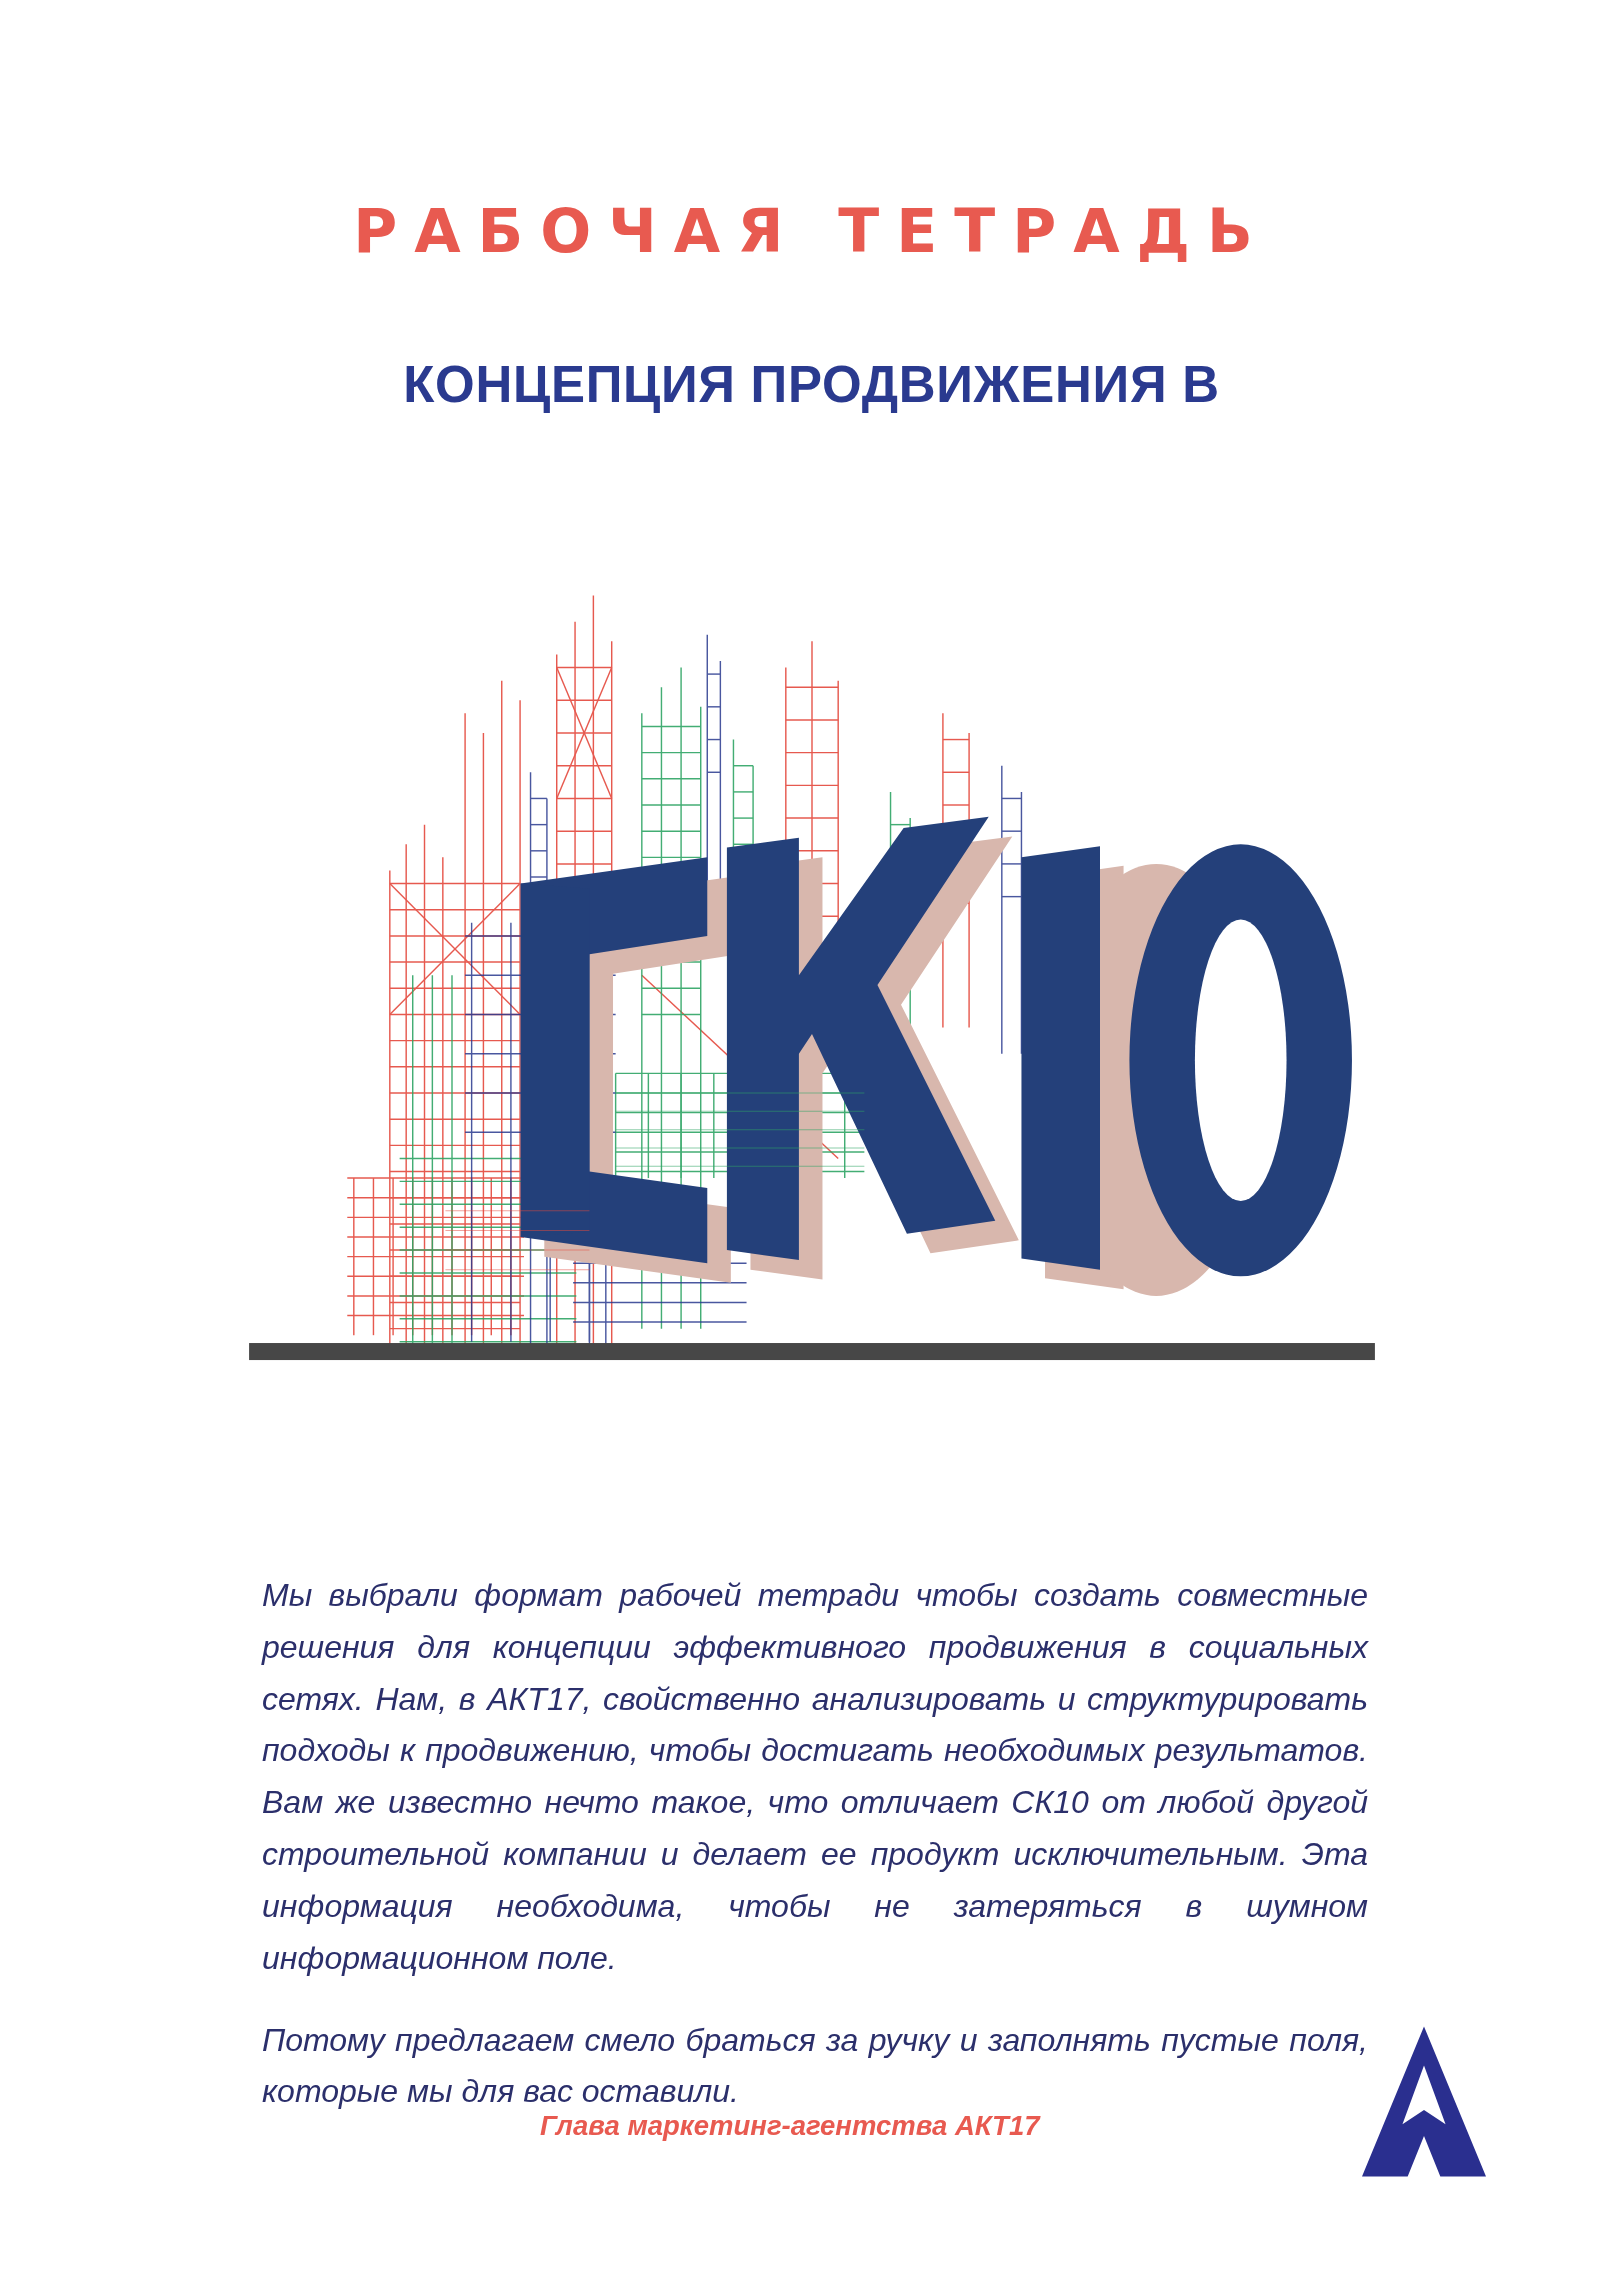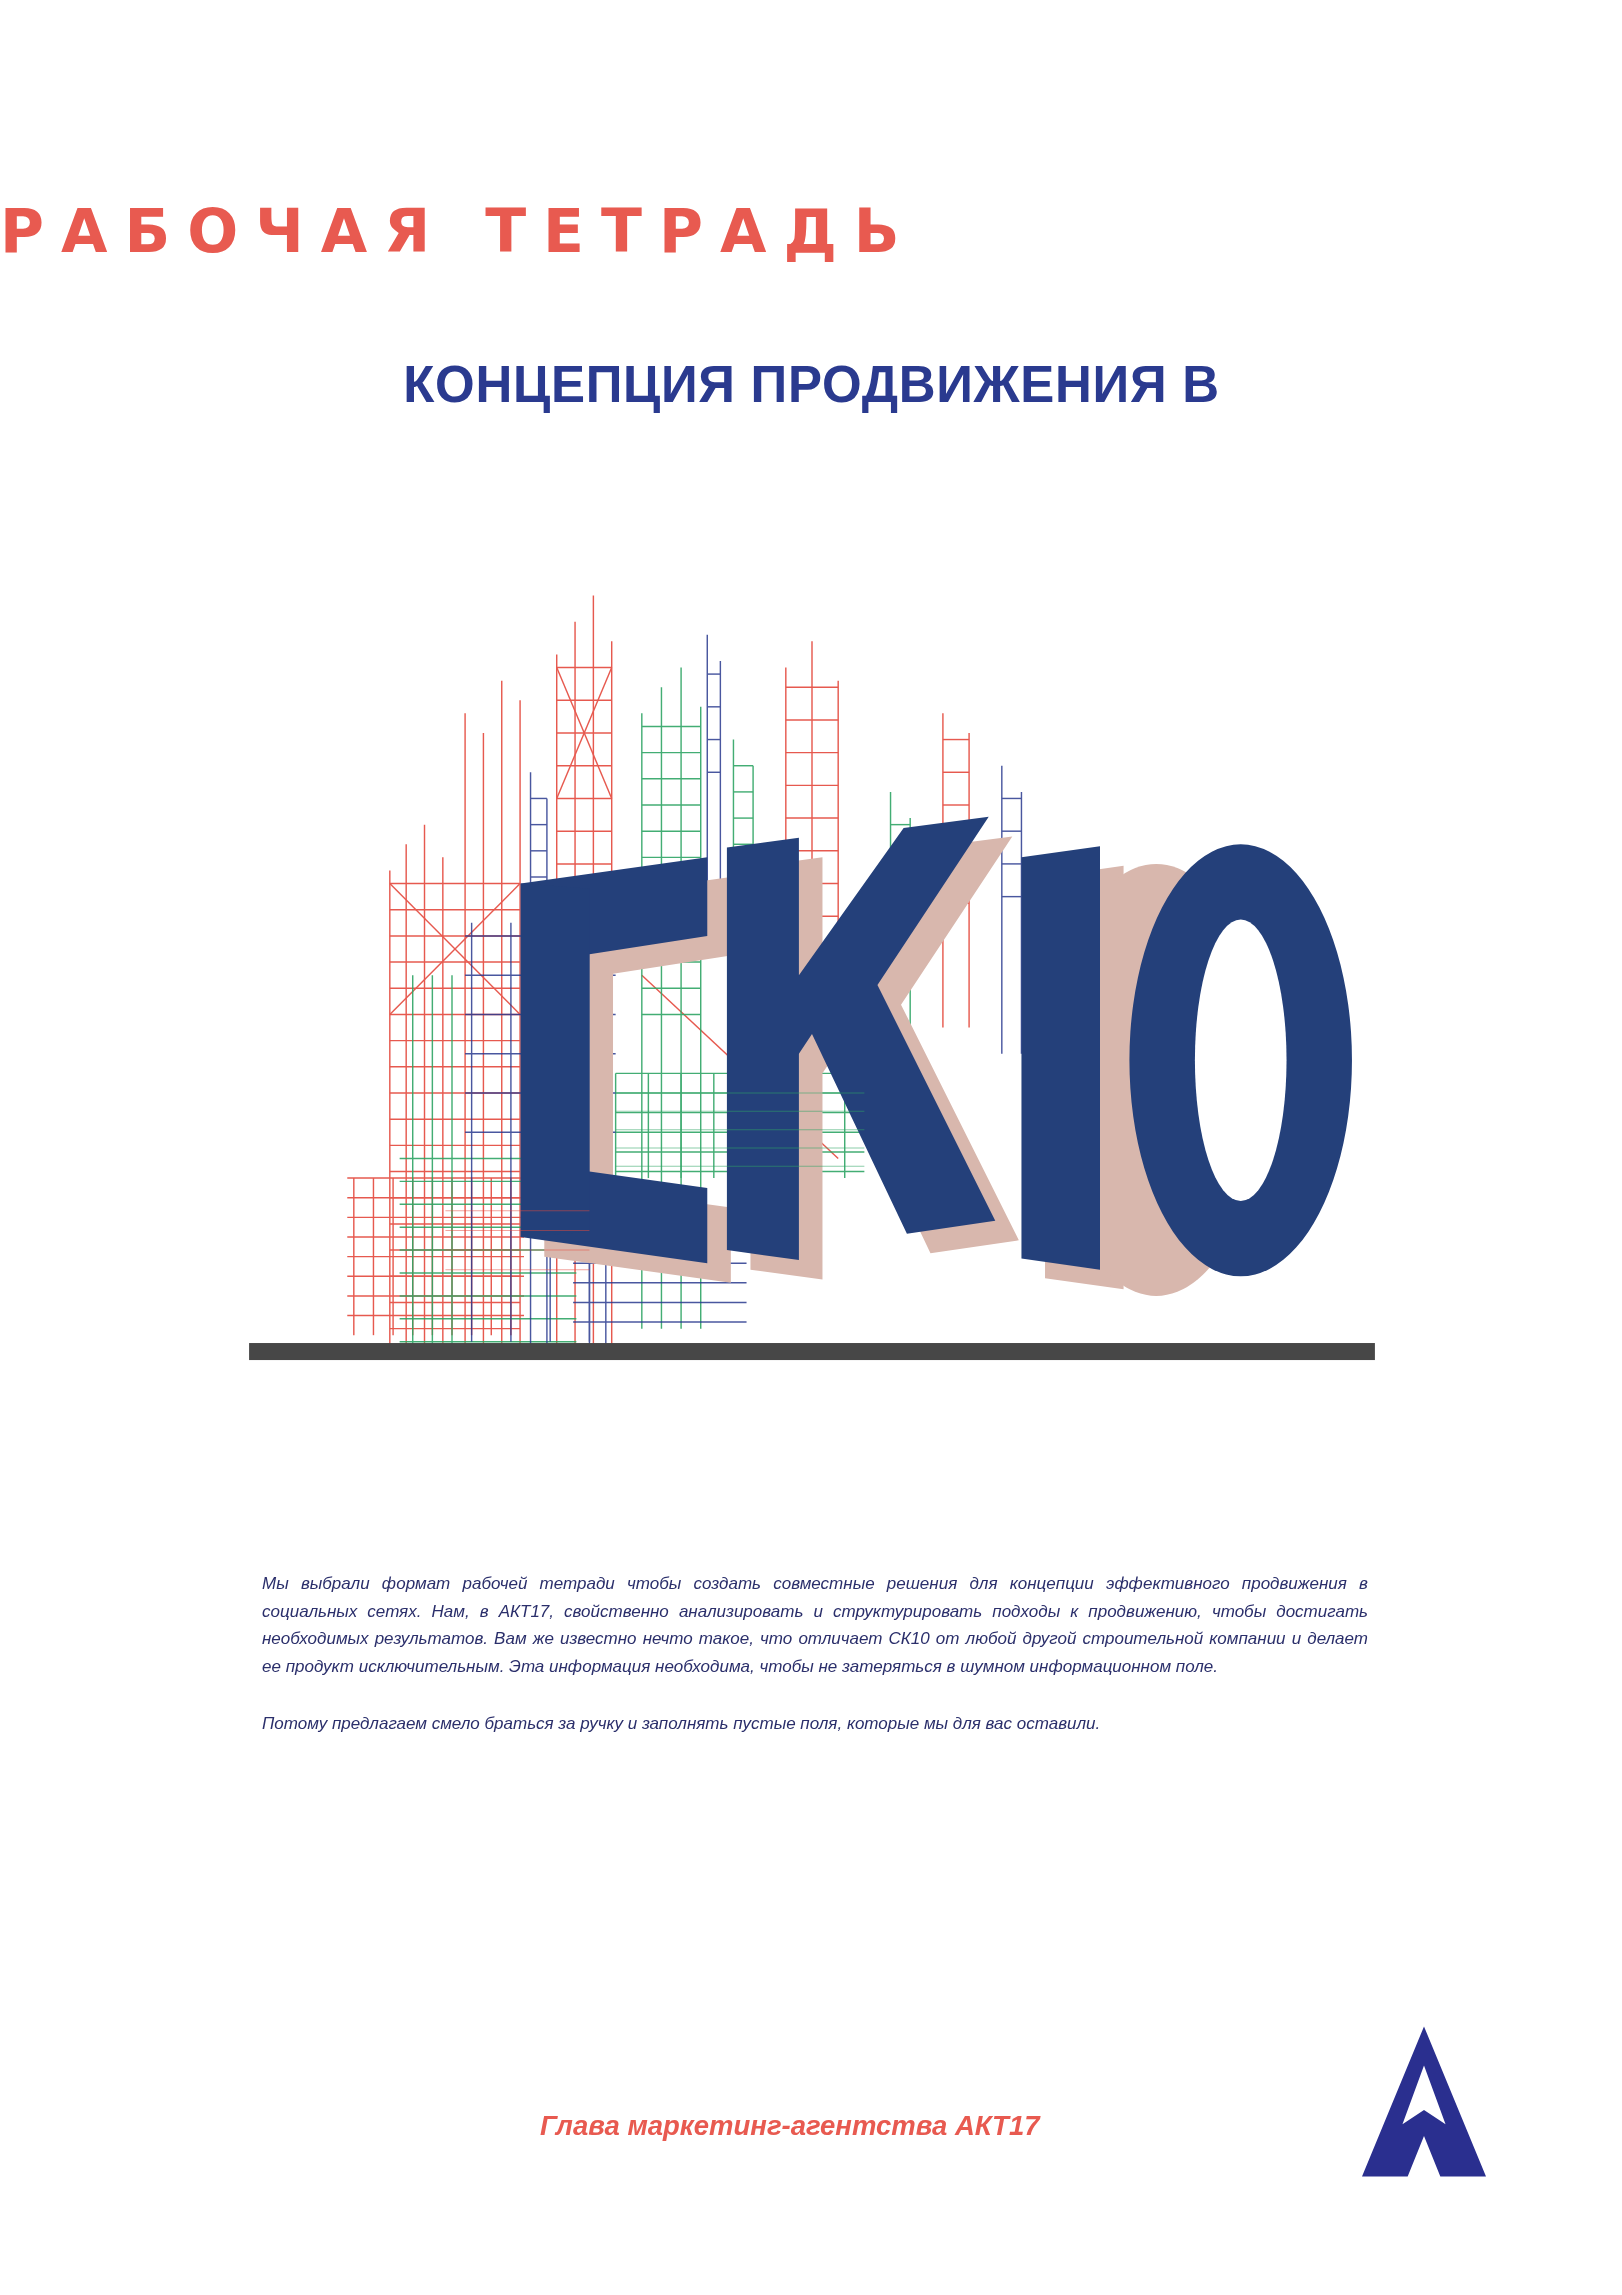--- a/index.html
+++ b/index.html
@@ -22,21 +22,21 @@
     height: 2295px;
     background: #ffffff;
   }
 
   
   .kicker {
     position: absolute;
     top: 196px;
     left: 0;
     width: 1623px;
-    text-align: left;
+    text-align: center;
     font-size: 60px;
     font-weight: 700;
     letter-spacing: 17px;
     color: #e85a50;
     font-family: "DejaVu Sans", sans-serif;
     white-space: nowrap;
   }
 
   .title {
     position: absolute;
@@ -65,21 +65,21 @@
     width: 100%;
     height: 100%;
   }
 
   
   .body-copy {
     position: absolute;
     top: 1570px;
     left: 262px;
     width: 1106px;
-    font-size: 17px;
+    font-size: 32px;
     line-height: 1.62;
     font-style: italic;
     color: #2b2f6b;
     text-align: justify;
     font-family: "Liberation Sans", sans-serif;
   }
   .body-copy p { margin: 0 0 30px 0; }
   .body-copy p:last-child { margin-bottom: 8px; }
 
   

